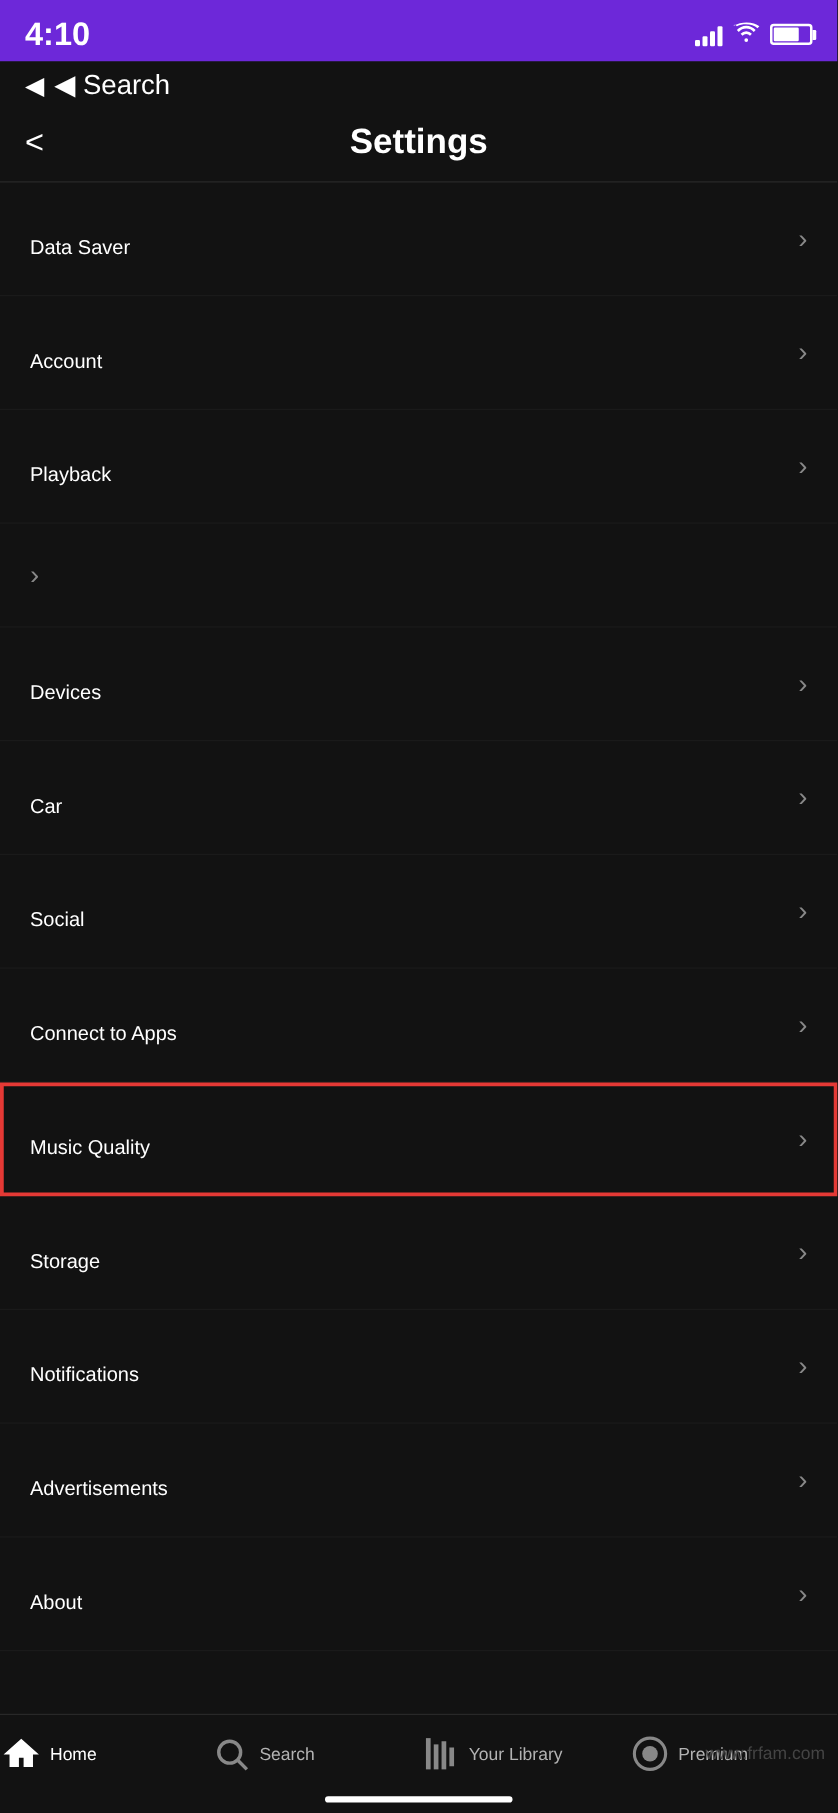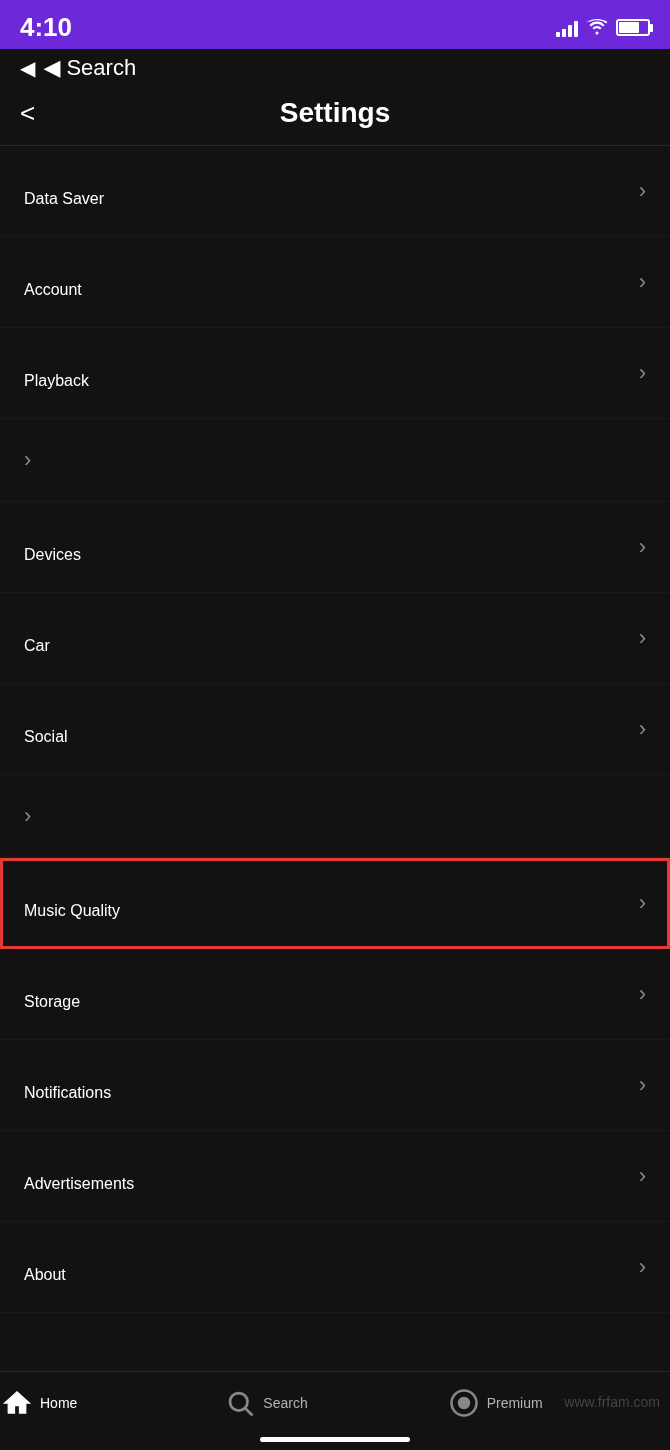--- a/index.html
+++ b/index.html
@@ -293,20 +293,21 @@
     </div>
     <div class="settings-item">
       <span class="settings-item-label">Car</span>
       <span class="chevron">›</span>
     </div>
     <div class="settings-item">
       <span class="settings-item-label">Social</span>
       <span class="chevron">›</span>
     </div>
     <div class="settings-item">
+      <span class="settings-item-label">Connect to Apps</span>
       <span class="chevron">›</span>
     </div>
     <div class="settings-item highlighted">
       <span class="settings-item-label">Music Quality</span>
       <span class="chevron">›</span>
     </div>
     <div class="settings-item">
       <span class="settings-item-label">Storage</span>
       <span class="chevron">›</span>
     </div>
@@ -337,20 +338,31 @@
     <div class="tab-icon">
       <svg width="30" height="30" viewBox="0 0 24 24" fill="none" stroke="#888888" stroke-width="2.2">
         <circle cx="11" cy="11" r="7"></circle>
         <line x1="16.5" y1="16.5" x2="22" y2="22"></line>
       </svg>
     </div>
     <span class="tab-label">Search</span>
   </div>
   <div class="tab-item">
     <div class="tab-icon">
+      <svg width="30" height="30" viewBox="0 0 24 24" fill="#888888">
+        <rect x="3" y="2" width="3" height="20"></rect>
+        <rect x="8" y="6" width="3" height="16"></rect>
+        <rect x="13" y="4" width="3" height="18"></rect>
+        <rect x="18" y="8" width="3" height="12"></rect>
+      </svg>
+    </div>
+    <span class="tab-label">Your Library</span>
+  </div>
+  <div class="tab-item">
+    <div class="tab-icon">
       <svg width="30" height="30" viewBox="0 0 24 24">
         <circle cx="12" cy="12" r="10" fill="none" stroke="#888888" stroke-width="2"></circle>
         <circle cx="12" cy="12" r="5" fill="#888888"></circle>
       </svg>
     </div>
     <span class="tab-label">Premium</span>
   </div>
 </div>
 
 <div class="home-indicator"></div>

